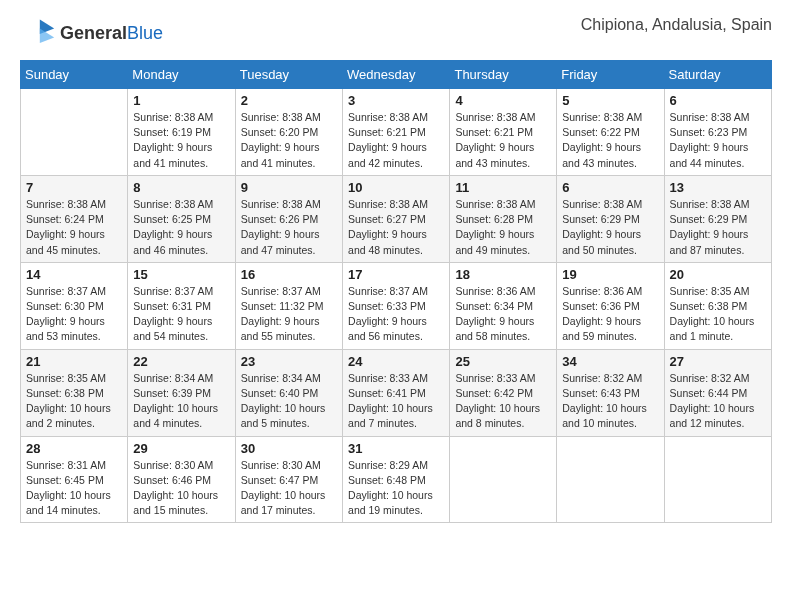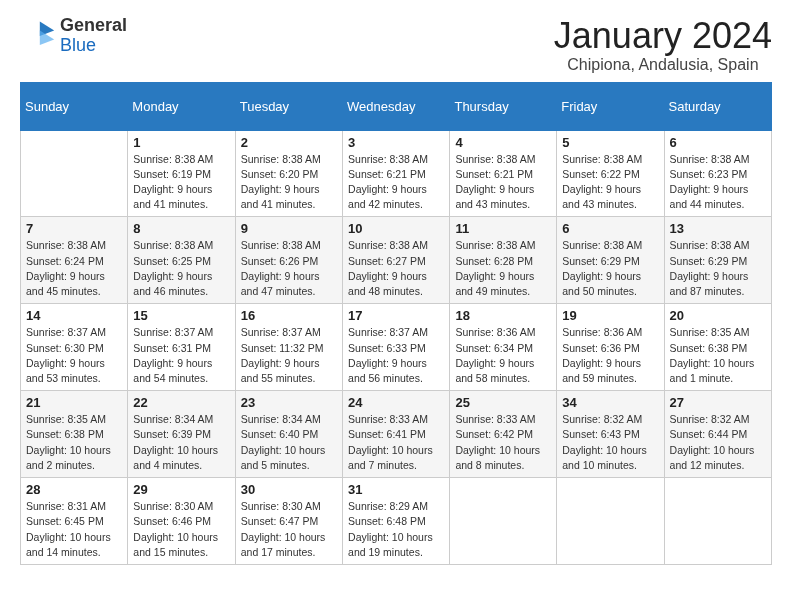--- a/index.html
+++ b/index.html
@@ -22,21 +22,21 @@
       align-items: flex-start;
       margin-bottom: 8px;
     }
     .logo {
       display: flex;
       align-items: center;
       gap: 4px;
     }
     .logo-text {
       display: flex;
-      flex-direction: column;
+      flex-direction: row;
       line-height: 1.1;
     }
     .logo-general {
       font-size: 18px;
       font-weight: bold;
       color: #333;
     }
     .logo-blue {
       font-size: 18px;
       font-weight: normal;
@@ -61,21 +61,21 @@
       text-align: center;
     }
     .calendar-table {
       width: 100%;
       border-collapse: collapse;
       font-size: 11px;
     }
     .calendar-table th {
       background: #2979c0;
       color: #fff;
-      padding: 16px 4px;
+      padding: 6px 4px;
       text-align: left;
       font-size: 13px;
       font-weight: normal;
       border: 1px solid #2979c0;
     }
     .calendar-table td {
       border: 1px solid #ccc;
       vertical-align: top;
       padding: 4px 5px;
       min-width: 100px;
@@ -114,21 +114,20 @@
 
         <polygon points="22,4 38,14 22,20" fill="#2979c0"></polygon>
         <polygon points="22,14 38,24 22,30" fill="#5aaef0" opacity="0.7"></polygon>
       </svg>
       <div class="logo-text">
         <span class="logo-general">General</span>
         <span class="logo-blue">Blue</span>
       </div>
     </div>
     <div class="title-block">
-      <div class="title-month">January 2024</div>
       <div class="title-location">Chipiona, Andalusia, Spain</div>
     </div>
   </div>
 
   <table class="calendar-table">
     <thead>
       <tr>
       <th>Sunday</th>
           <th>Monday</th>
           <th>Tuesday</th>

